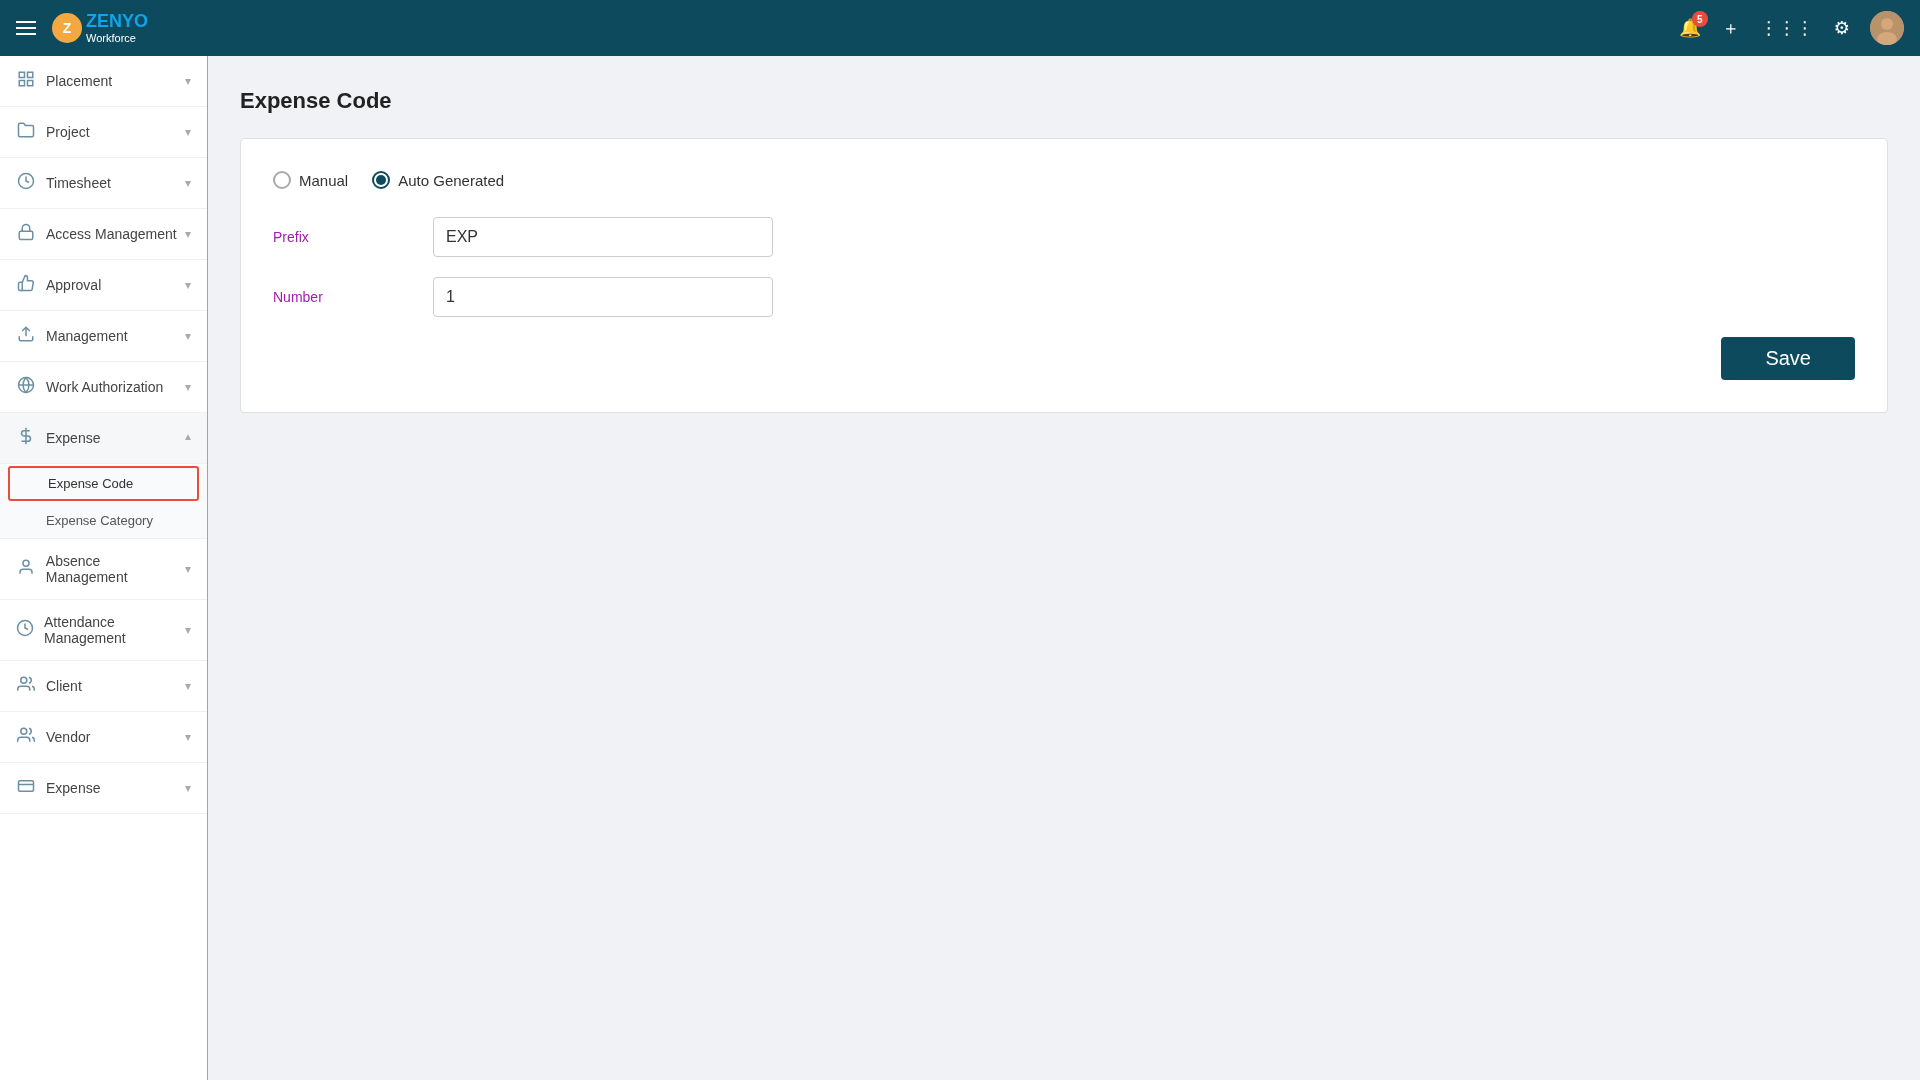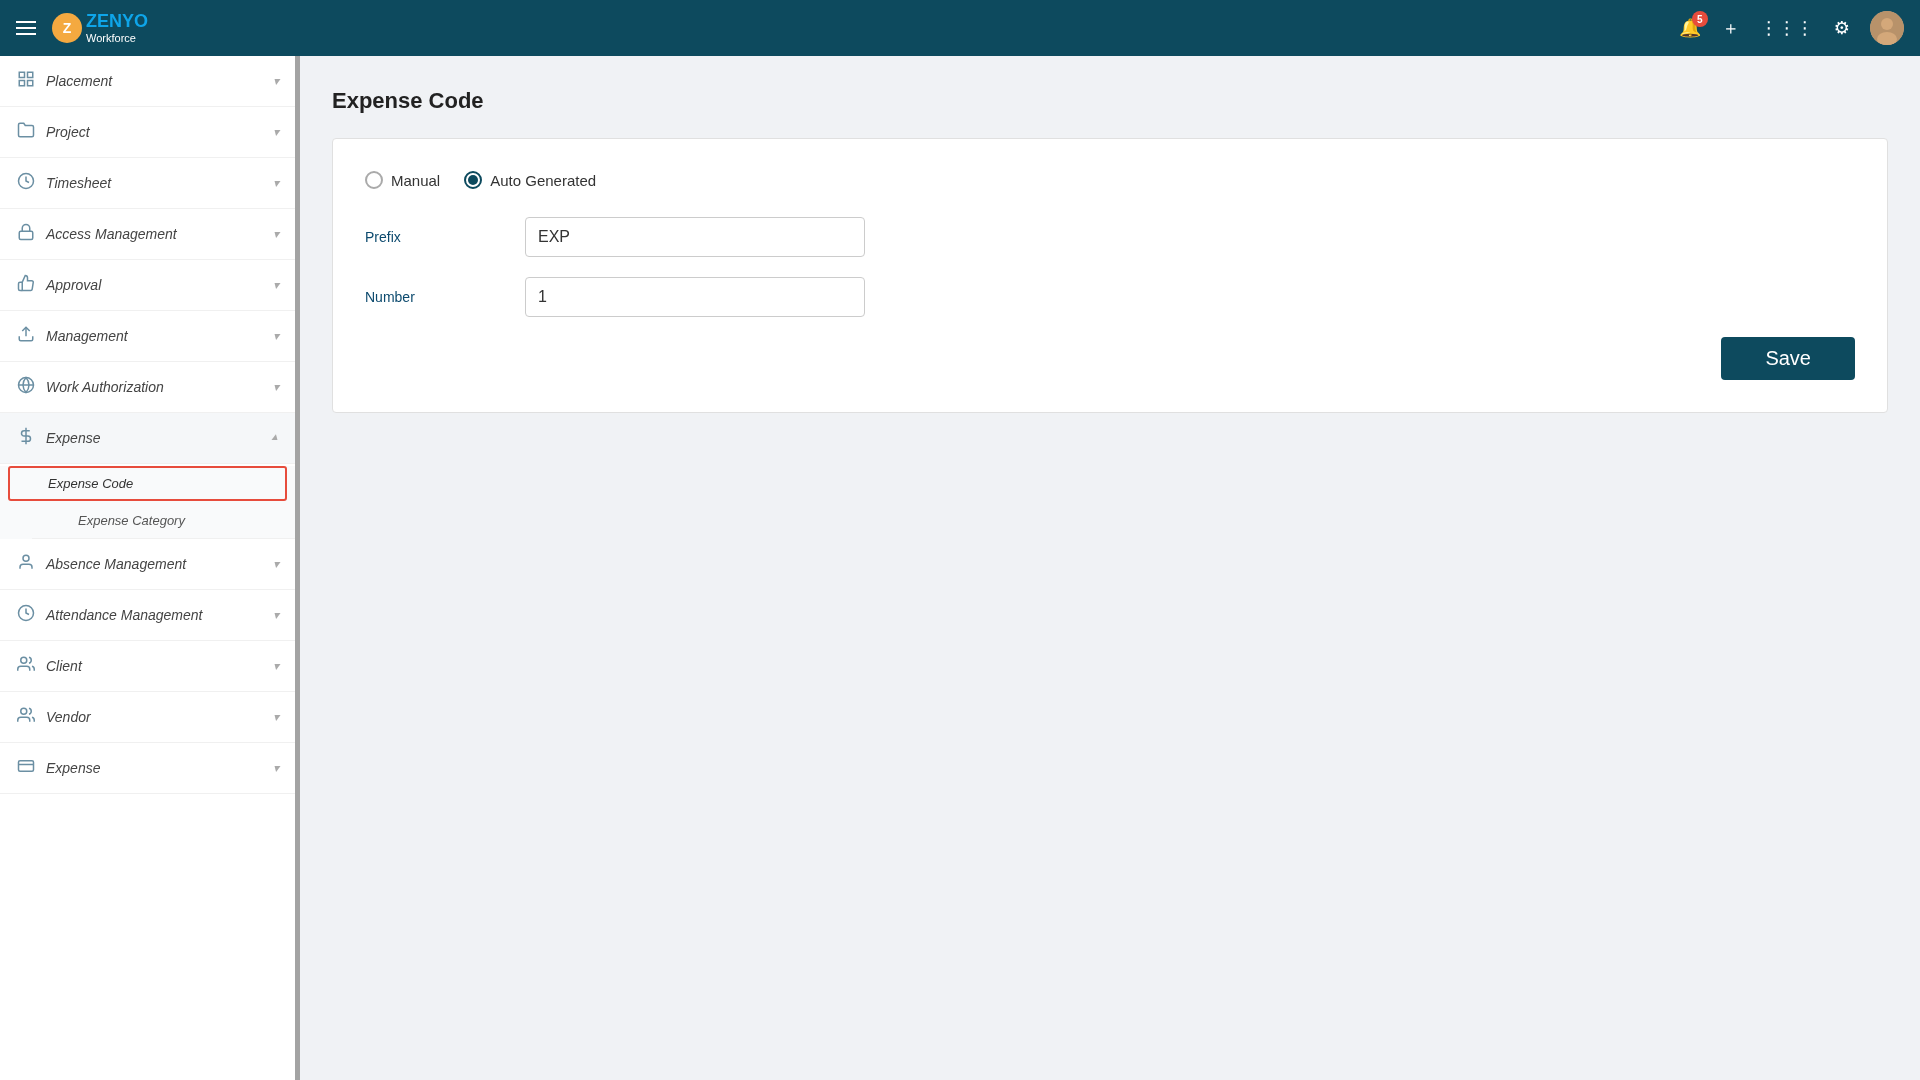--- a/index.html
+++ b/index.html
@@ -38,26 +38,25 @@
       font-weight: bold;
     }
     .avatar { width: 34px; height: 34px; border-radius: 50%; background: #c0a080; overflow: hidden; display: flex; align-items: center; justify-content: center; cursor: pointer; }
     .avatar svg { width: 34px; height: 34px; }
 
     
     .layout { display: flex; flex: 1; overflow: hidden; }
 
     
     .sidebar {
-      width: 300px;
+      width: 208px;
       background: white;
       overflow-y: auto;
       flex-shrink: 0;
-      border-right: 5px solid #a3a3a3;
-      font-style: italic;
+      border-right: 1px solid #a3a3a3;
     }
     .sidebar::-webkit-scrollbar { width: 6px; }
     .sidebar::-webkit-scrollbar-thumb { background: #ccc; border-radius: 3px; }
 
     .sidebar-item {
       display: flex;
       align-items: center;
       justify-content: space-between;
       padding: 14px 16px;
       cursor: pointer;
@@ -71,21 +70,20 @@
     .sidebar-chevron { color: #aaa; font-size: 12px; }
     .sidebar-chevron.up { transform: rotate(180deg); }
 
     .sub-menu { background: #f9fafb; }
     .sub-item {
       padding: 10px 16px 10px 46px;
       font-size: 13px;
       color: #555;
       cursor: pointer;
       border-bottom: 1px solid #f0f0f0;
-      margin-left: 32px;
     }
     .sub-item.active-sub {
       border: 2px solid #e74c3c;
       color: #333;
       font-weight: 500;
       margin: 2px 8px;
       border-radius: 3px;
       padding: 8px 10px 8px 38px;
     }
 
@@ -145,21 +143,21 @@
 
     
     .form-row {
       display: flex;
       align-items: center;
       margin-bottom: 20px;
     }
     .form-label {
       width: 160px;
       font-size: 14px;
-      color: #0c4a6e;
+      color: #a21caf;
       font-weight: 500;
     }
     .form-input {
       width: 340px;
       padding: 10px 12px;
       border: 1px solid #ccc;
       border-radius: 4px;
       font-size: 16px;
       color: #333;
       outline: none;

